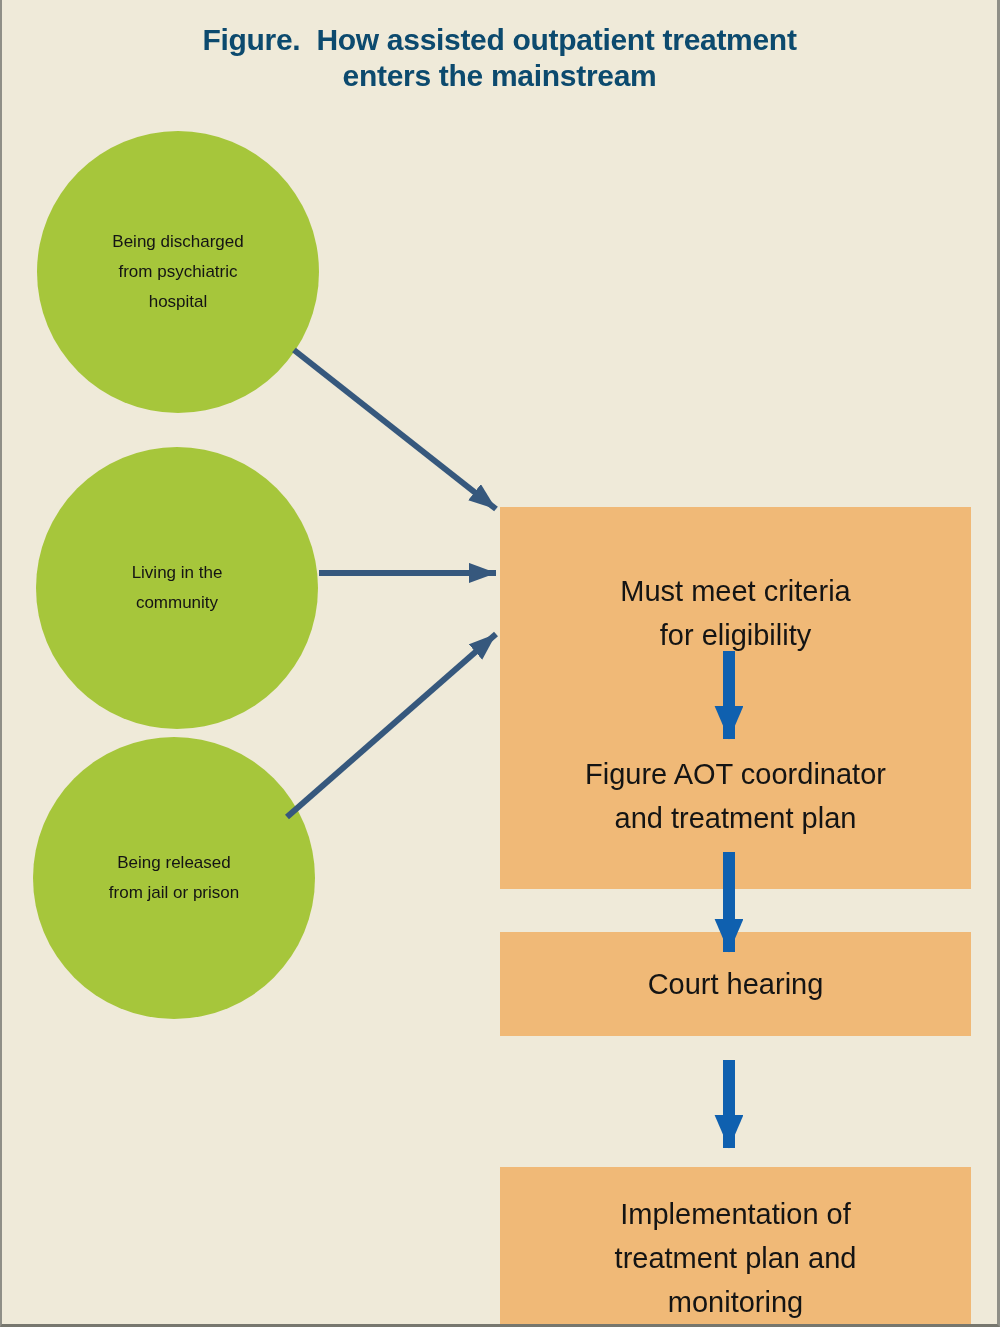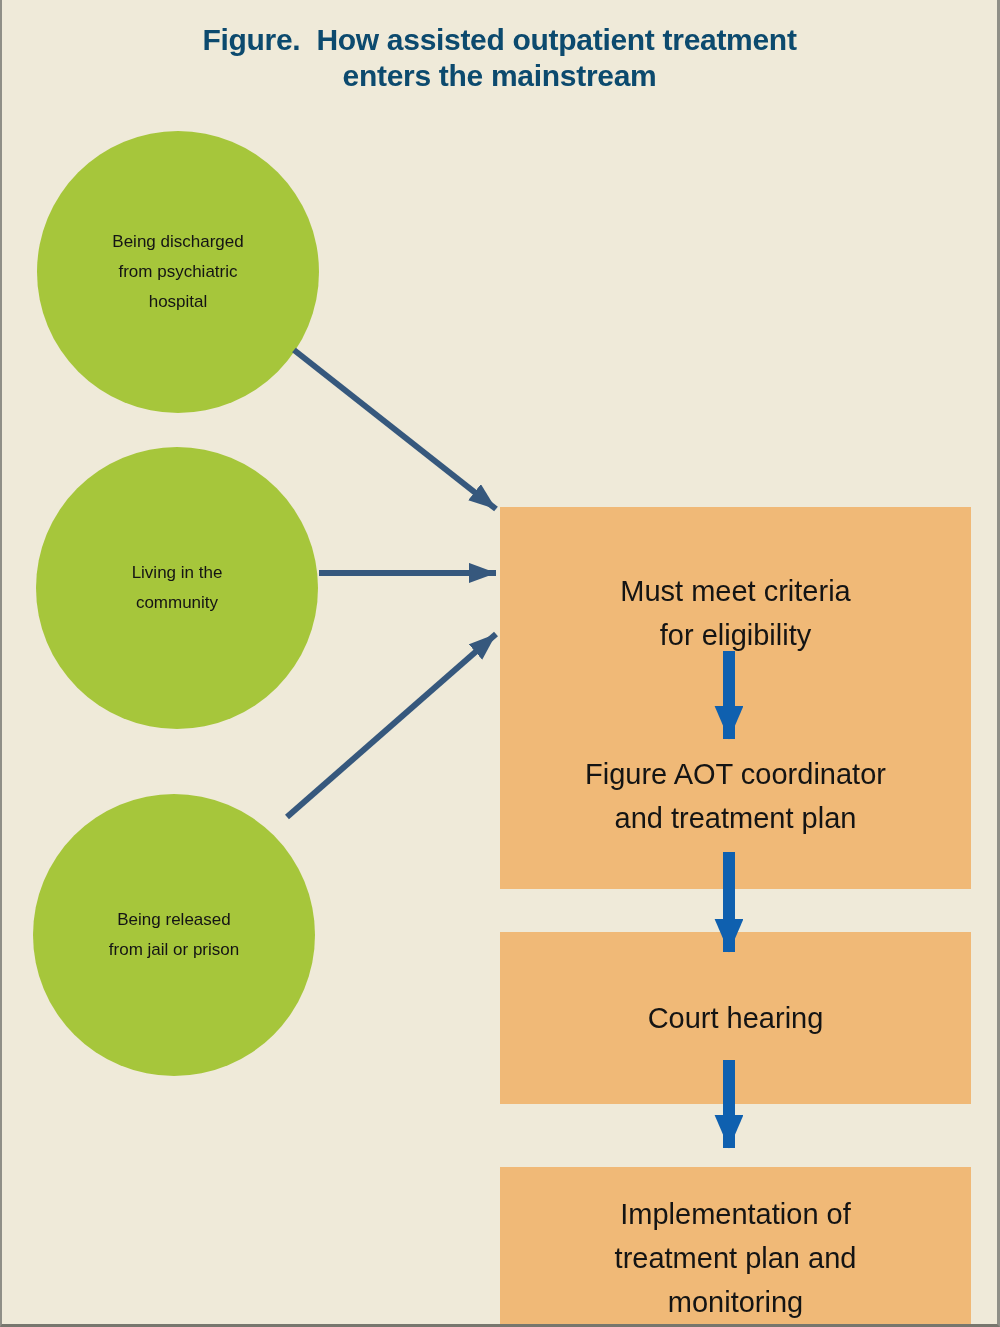--- a/index.html
+++ b/index.html
@@ -45,40 +45,40 @@
   }
   .circle .label {
     text-align: center;
     font-size: 17px;
     line-height: 30px;
     color: #141414;
     white-space: pre-line;
   }
   .circle.c1 { left: 35px;  top: 131px; }
   .circle.c2 { left: 34px;  top: 447px; }
-  .circle.c3 { left: 31px;  top: 794px; }
+  .circle.c3 { left: 31px;  top: 737px; }
   .box {
     position: absolute;
     left: 498px;
     width: 471px;
     background: #f0b977;
     display: flex;
     align-items: center;
     justify-content: center;
   }
   .box .label {
     text-align: center;
     font-size: 29px;
     line-height: 44px;
     color: #141414;
     white-space: pre-line;
   }
   .box.b1 { top: 481px;  height: 212px; margin-top: 26px; }
   .box.b2 { top: 702px;  height: 187px; }
-  .box.b3 { top: 932px;  height: 172px; }
+  .box.b3 { top: 932px;  height: 104px; }
   .box.b4 { top: 1167px; height: 182px; }
   svg.arrows {
     position: absolute;
     top: 0;
     left: 0;
     pointer-events: none;
   }
   .entry-arrow { stroke: #36587d; stroke-width: 6; fill: none; }
   .flow-arrow  { stroke: #0f60af; stroke-width: 12; fill: none; }
 </style>

